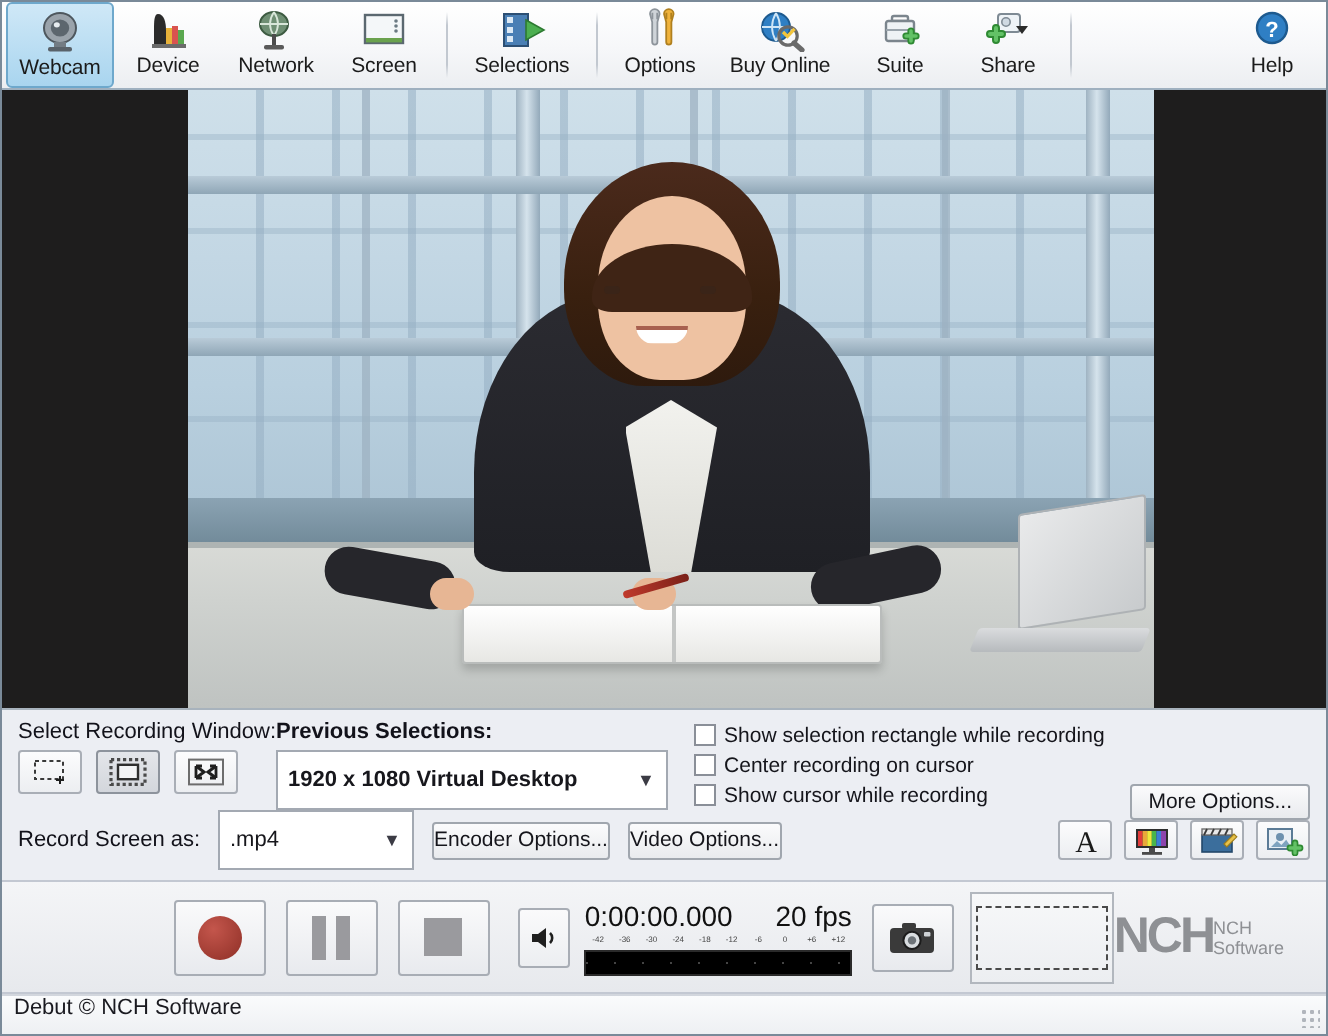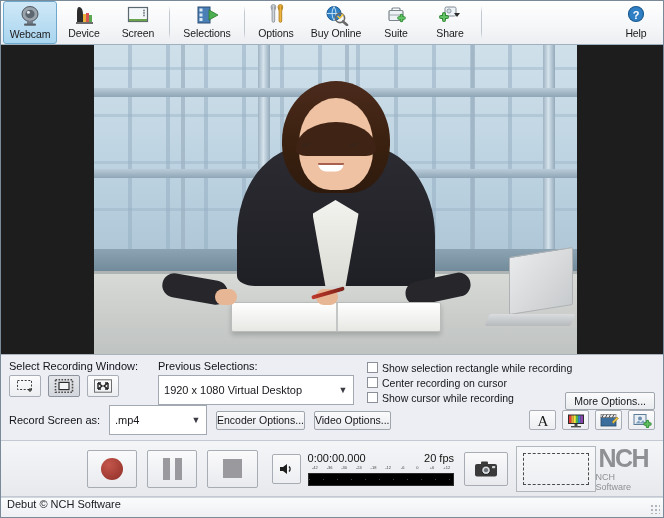--- a/index.html
+++ b/index.html
@@ -198,21 +198,21 @@
   .grp-label { font-size: 11px; color: #12121a; margin-bottom: 3px; display: block; }
   .win-btns { display: flex; gap: 7px; }
   .winbtn {
     width: 32px; height: 22px;
     background: linear-gradient(#fcfcfd, #eceef1);
     border: 1px solid #a9aeb6; border-radius: 2px;
     display: flex; align-items: center; justify-content: center;
   }
   .winbtn.on { background: linear-gradient(#e4e6ea,#d3d6dc); border-color: #8d939c; }
 
-  .col-prev { margin-left: 20px; width: 196px; }
+  .col-prev { width: 196px; font-weight: bold; }
   .combo {
     height: 30px; background: #fff; border: 1px solid #a3a9b2;
     display: flex; align-items: center; padding: 0 2px 0 5px;
     font-size: 11px; color: #17171c; position: relative;
   }
   .combo .txt { flex: 1; overflow: hidden; white-space: nowrap; }
   .combo .chev {
     width: 16px; text-align: center; color: #3b3b44; font-size: 9px;
   }
 
@@ -271,21 +271,21 @@
   .pause-bars i { display: block; width: 7px; height: 22px; background: #9a9a9e; }
   .stop-sq { width: 19px; height: 19px; background: #9a9a9e; }
 
   .vol-btn {
     width: 30px; height: 30px; margin-left: 4px; margin-right: 7px;
     background: linear-gradient(#fafafb, #eceef1);
     border: 1px solid #a8adb5; border-radius: 2px;
     display: flex; align-items: center; justify-content: center;
   }
   .meter-wrap { width: 152px; }
-  .meter-top { display: flex; justify-content: space-between; font-size: 11px; color: #111; }
+  .meter-top { display: flex; justify-content: space-between; font-size: 14px; color: #111; }
   .meter-scale {
     height: 8px; position: relative; margin-top: 1px;
     font-size: 4px; color: #444;
   }
   .meter-scale i {
     position: absolute; top: 0; transform: translateX(-50%);
     font-style: normal; white-space: nowrap;
   }
   .meter-bar {
     height: 13px; background: #000; border: 1px solid #2a2a2a; margin-top: 0px;
@@ -303,21 +303,21 @@
   }
   .thumb-box {
     width: 82px; height: 46px; margin-left: 8px;
     background: linear-gradient(#f7f8f9,#eceef1);
     border: 1px solid #b2b7be;
     display: flex; align-items: center; justify-content: center;
   }
   .thumb-inner { width: 66px; height: 32px; border: 1px dashed #4a4a4a; }
   .nch-logo {
     margin-left: auto; margin-right: 4px;
-    display: flex; flex-direction: column; align-items: center;
+    display: flex; flex-direction: row; align-items: center;
   }
   .nch-mark { font-size: 25px; font-weight: bold; color: #8e9094; letter-spacing: -1.5px;
      font-family: "Liberation Sans", sans-serif; line-height: 1; position: relative;}
   .nch-sub { font-size: 9px; color: #8e9094; margin-top: 1px; }
 
   
   .status {
     flex: 0 0 20px;
     background: linear-gradient(#fafbfc, #eef0f3);
     border-top: 1px solid #d2d6dd;
@@ -356,20 +356,31 @@
           <path d="M8 3 C11 3 12 7 12 11 L12 18 L6 18 L6 11 C6 7 6 3 8 3 Z" fill="#2b2b2b"></path>
           <rect x="12" y="10" width="3" height="8" fill="#e8b23a"></rect>
           <rect x="15" y="9" width="3" height="9" fill="#d9534f"></rect>
           <rect x="18" y="11" width="3" height="7" fill="#5aa84f"></rect>
           <rect x="5" y="18" width="17" height="2" fill="#6b6b6b"></rect>
         </svg>
       </div>
       <span class="tb-label">Device</span>
     </div>
 
+    <div class="tb-item">
+      <div class="tb-icon">
+        <svg width="26" height="22" viewBox="0 0 26 22">
+          <ellipse cx="12" cy="8" rx="7" ry="6" fill="#6f8f74" stroke="#3c5a41" stroke-width="1"></ellipse>
+          <path d="M5 8 H19 M12 2 Q16 8 12 14 M12 2 Q8 8 12 14" stroke="#d8e6d9" fill="none" stroke-width="0.9"></path>
+          <rect x="11" y="13" width="2" height="6" fill="#4c4c4c"></rect>
+          <rect x="7" y="18.5" width="10" height="2.2" rx="1" fill="#5a5a5a"></rect>
+        </svg>
+      </div>
+      <span class="tb-label">Network</span>
+    </div>
 
     <div class="tb-item">
       <div class="tb-icon">
         <svg width="26" height="22" viewBox="0 0 26 22">
           <rect x="3.5" y="3.5" width="19" height="14" fill="#f4f7f9" stroke="#5b6870" stroke-width="1.2"></rect>
           <rect x="4" y="15" width="18" height="2.2" fill="#6aa24e"></rect>
           <circle cx="19" cy="6.5" r="0.9" fill="#6b7a83"></circle>
           <circle cx="19" cy="9" r="0.9" fill="#6b7a83"></circle>
           <circle cx="19" cy="11.5" r="0.9" fill="#6b7a83"></circle>
         </svg>

